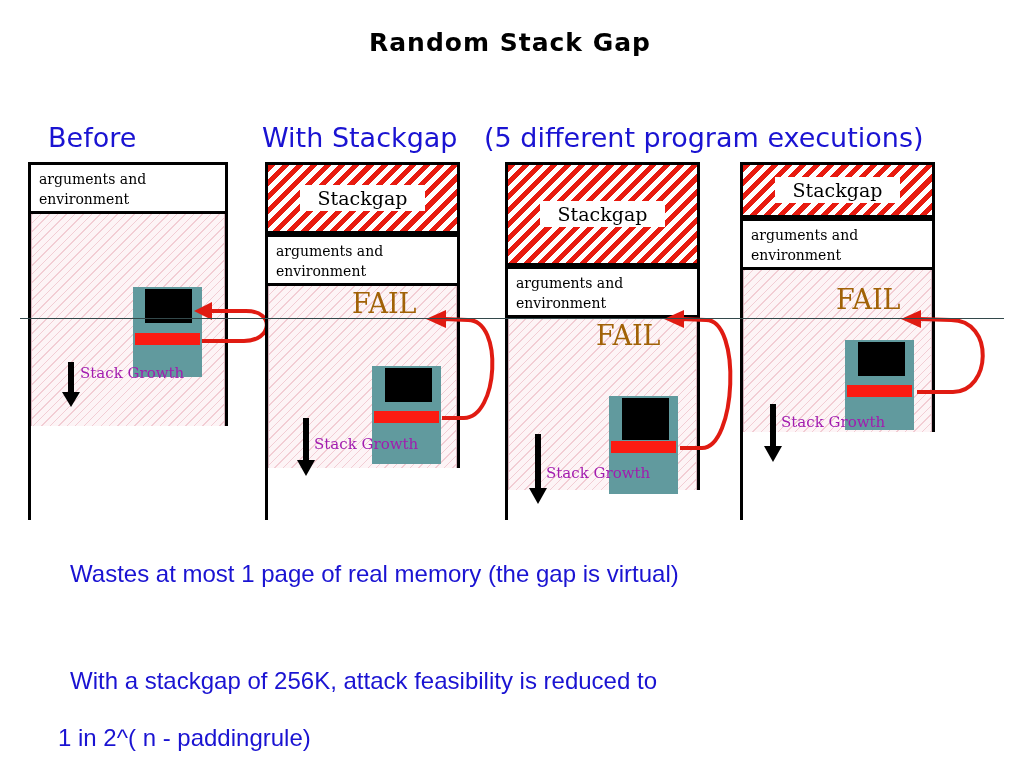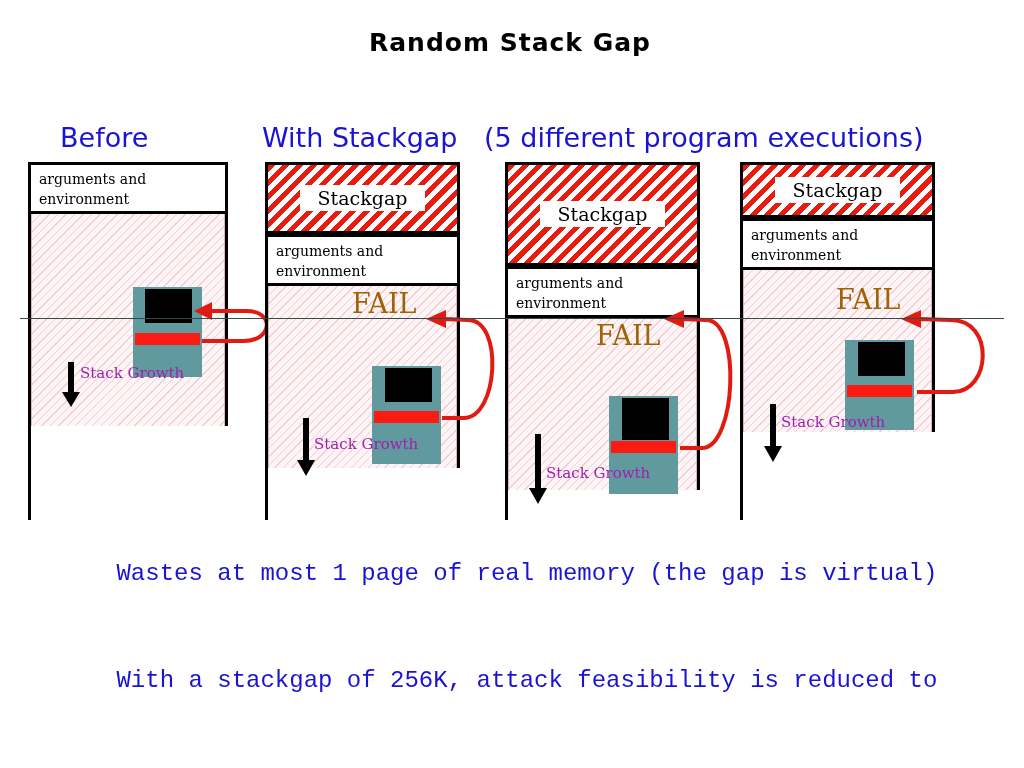--- a/index.html
+++ b/index.html
@@ -12,27 +12,27 @@
   
   .title{
     position:absolute;left:0;right:4px;top:28px;text-align:center;
     font-family:"DejaVu Sans", sans-serif;font-weight:bold;font-size:25px;
     color:#000000;letter-spacing:1px;
   }
   .hdr{
     position:absolute;font-family:"DejaVu Sans", sans-serif;font-weight:normal;
     font-size:27px;color:#1a13d2;white-space:nowrap;
   }
-  .hdr-before{left:60px;top:122px;}
+  .hdr-before{left:48px;top:122px;}
   .hdr-with{left:262px;top:122px;text-align:center;}
   .hdr-exec{left:484px;top:122px;}
 
   .bullets{position:absolute;left:30px;top:532px;width:960px;}
   .bullet{
-    font-family:Liberation Mono, monospace;font-size:24px;color:#1a13d2;
+    font-family:Liberation Sans, sans-serif;font-size:24px;color:#1a13d2;
     line-height:1.18;margin-bottom:22px;white-space:pre-wrap;
   }
   .bullet.b2{margin-bottom:30px;}
   .bullet .cont{display:block;padding-left:28px;}
 
   
   .col{position:absolute;}
 
   .argbox{
     position:absolute;border:3px solid #000;background:#fff;box-sizing:border-box;
@@ -198,17 +198,18 @@
   </div>
 
   <div class="refline"></div>
 
   <div class="bullets">
     <div class="bullet">
       <span>Wastes at most 1 page of real memory (the gap is virtual)</span>
     </div>
     <div class="bullet b2">
       <span>With a stackgap of 256K, attack feasibility is reduced to</span>
+      <span class="cont">1 in 2^( n - paddingrule)</span>
     </div>
 
   </div>
 
 </div>
 
 </body></html>

